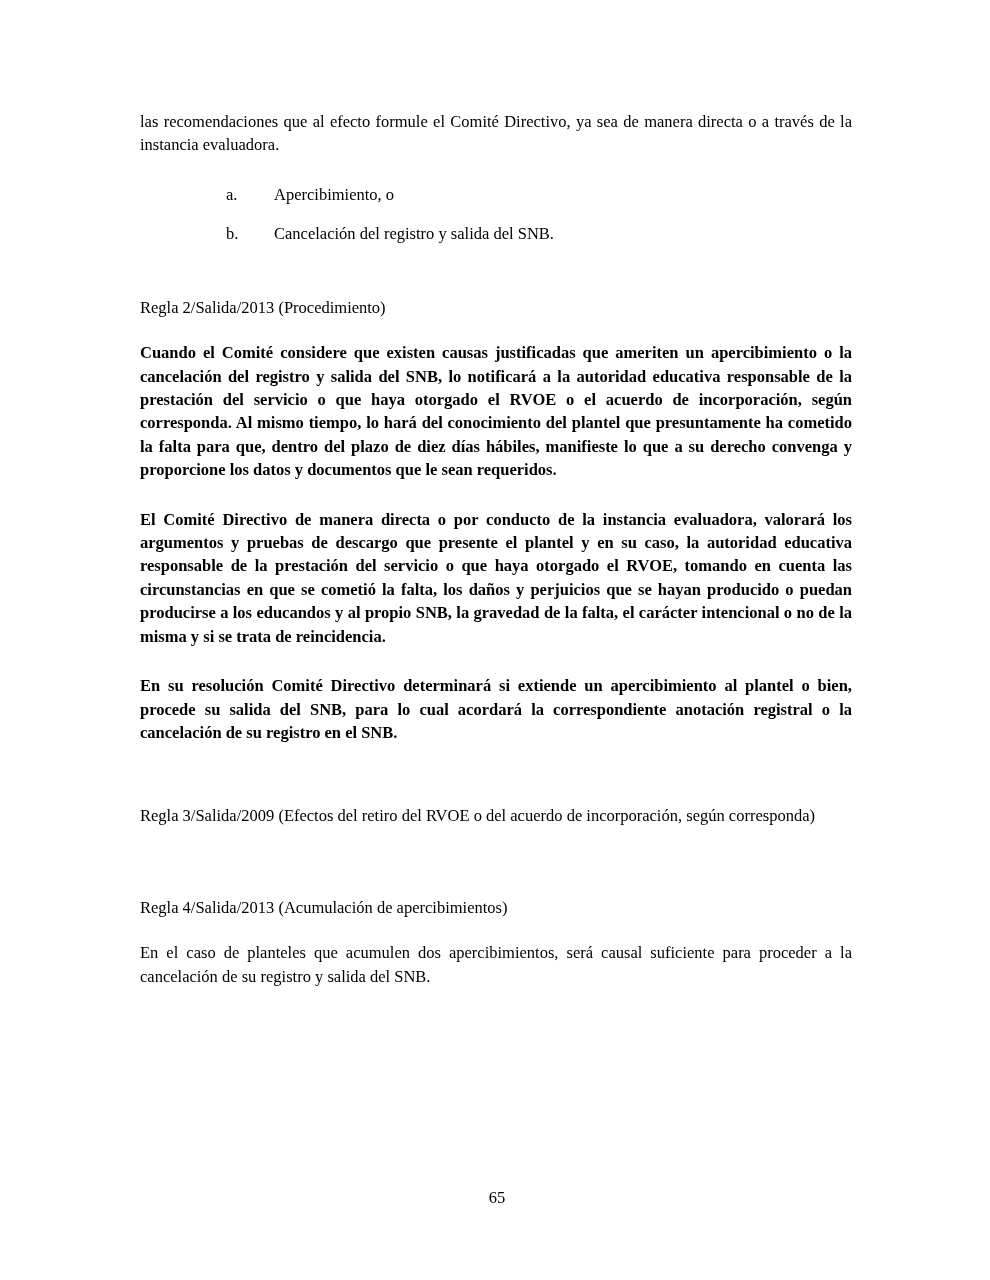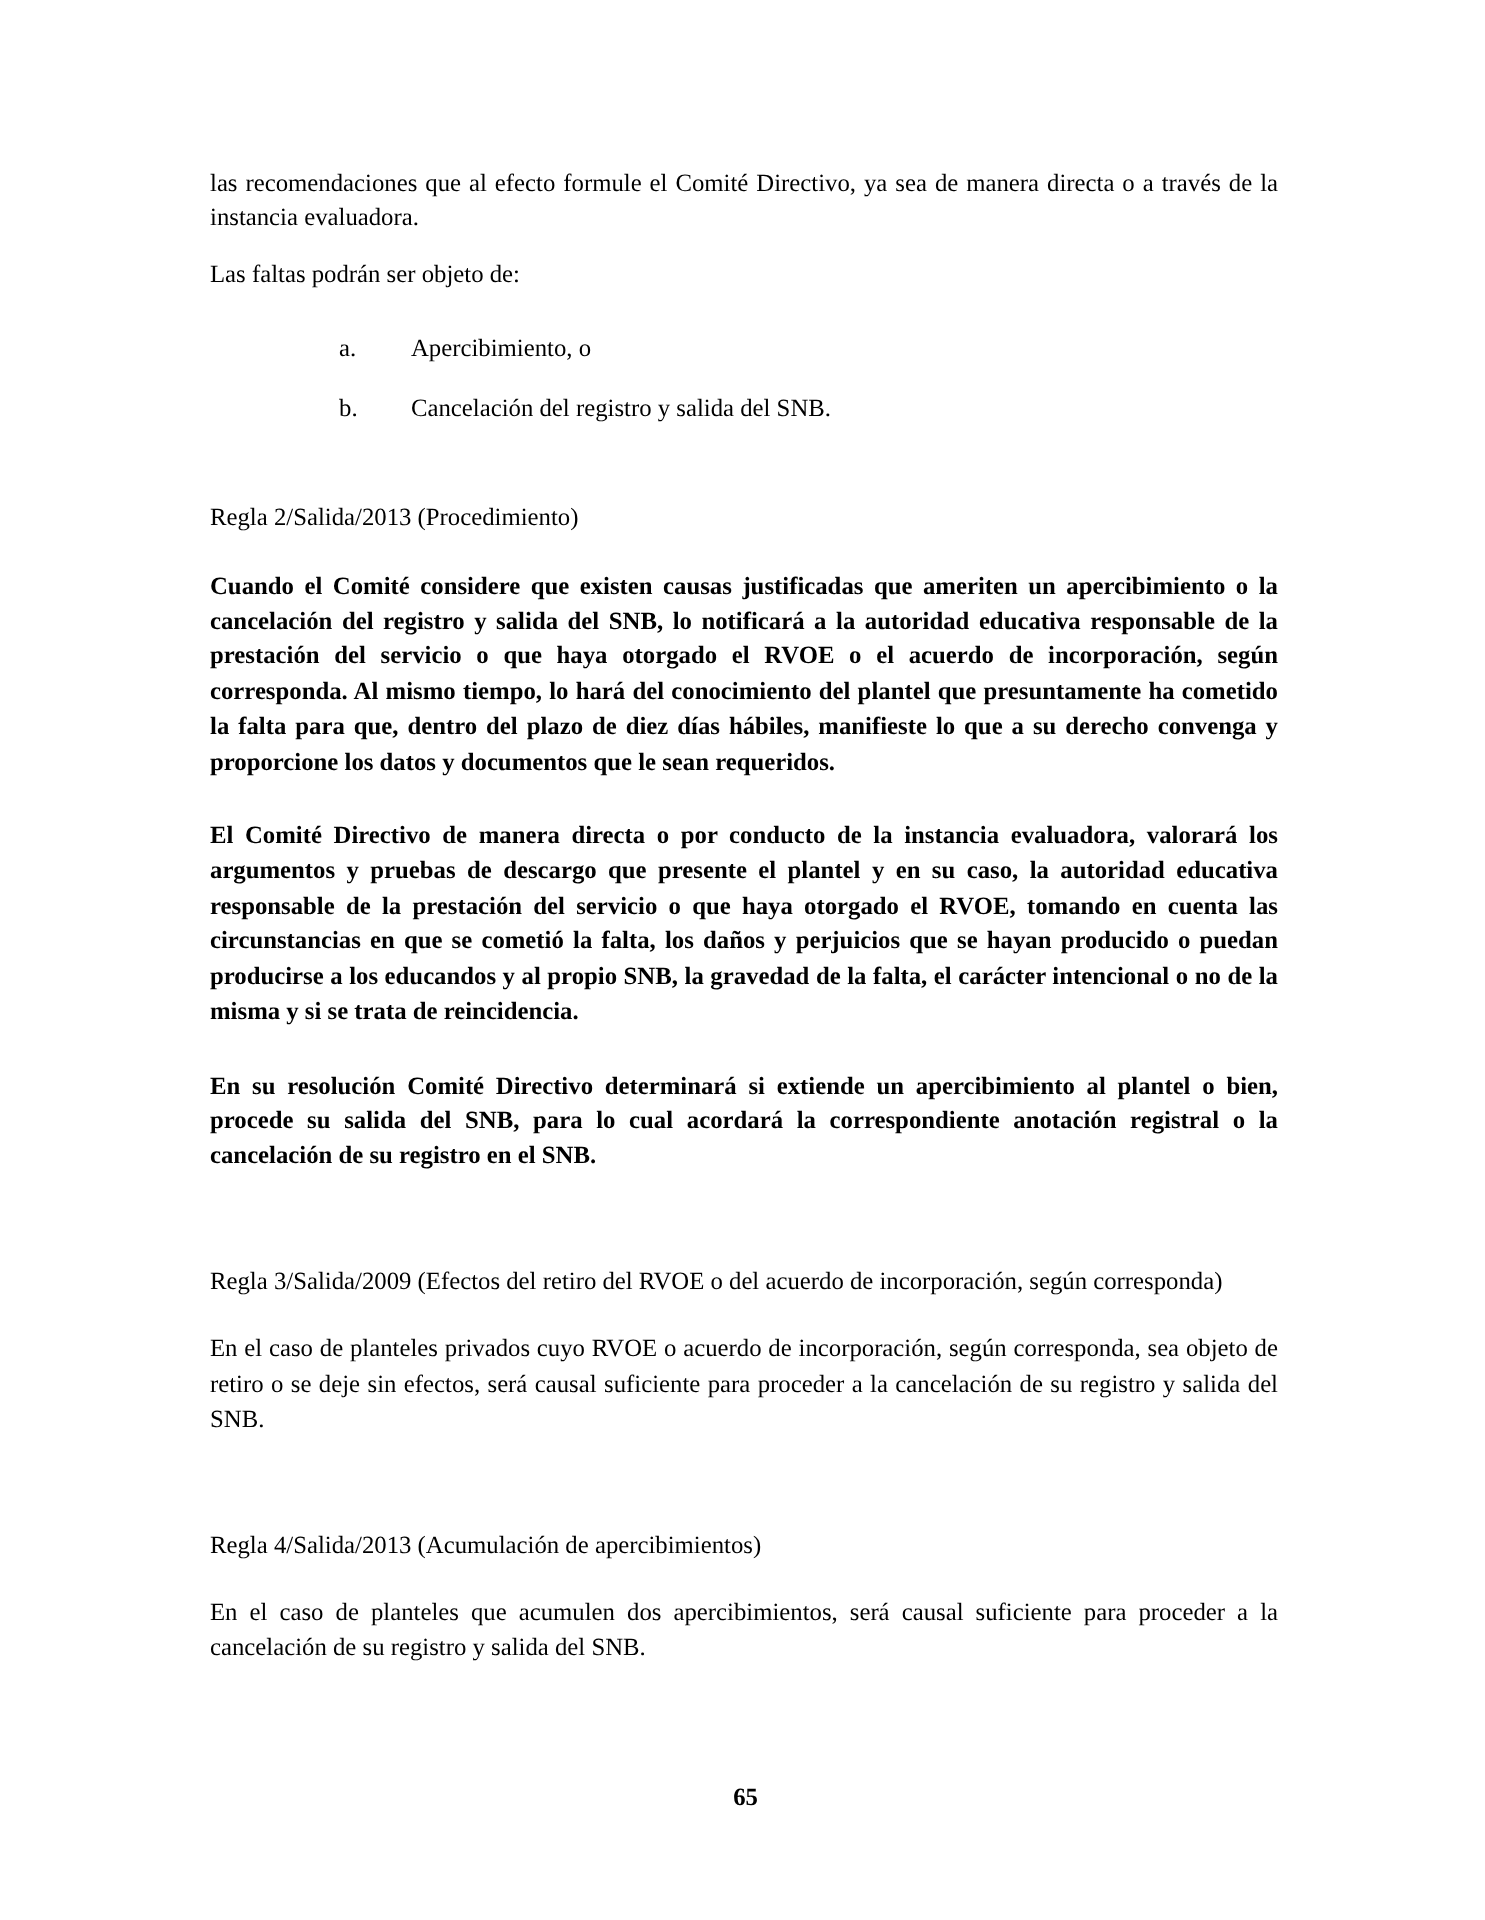--- a/index.html
+++ b/index.html
@@ -65,33 +65,31 @@
     margin-left: 20px;
   }
   .page-number {
     position: absolute;
     left: 4px;
     right: 0;
     top: 1188px;
     text-align: center;
     font-size: 16.5px;
     font-family: "Liberation Serif", serif;
-    font-weight: bold;
   }
   .tight { margin-bottom: 16px; }
 </style>
 </head>
 <body>
 
 <div class="page">
   <div class="content">
 
     <p class="para">las recomendaciones que al efecto formule el Comité Directivo, ya sea de manera directa o a través de la instancia evaluadora.</p>
 
-    <p class="para">Las faltas podrán ser objeto de:</p>
 
     <div class="spacer-sm"></div>
 
     <ul class="list">
       <li class="list-item">
         <span class="list-marker">a.</span>
         <span class="list-text">Apercibimiento, o</span>
       </li>
       <li class="list-item">
         <span class="list-marker">b.</span>
@@ -111,21 +109,20 @@
     <div class="spacer-sm"></div>
     <p class="para bold">En su resolución Comité Directivo determinará si extiende un apercibimiento al plantel o bien, procede su salida del SNB, para lo cual acordará la correspondiente anotación registral o la cancelación de su registro en el SNB.</p>
 
     <div class="spacer-lg"></div>
     <div class="spacer-sm"></div>
 
     <p class="heading">Regla 3/Salida/2009 (Efectos del retiro del RVOE o del acuerdo de incorporación, según corresponda)</p>
 
     <div class="spacer-md"></div>
 
-    <p class="para">En el caso de planteles privados cuyo RVOE o acuerdo de incorporación, según corresponda, sea objeto de retiro o se deje sin efectos, será causal suficiente para proceder a la cancelación de su registro y salida del SNB.</p>
 
     <div class="spacer-lg"></div>
     <div class="spacer-sm"></div>
 
     <p class="heading">Regla 4/Salida/2013 (Acumulación de apercibimientos)</p>
 
     <div class="spacer-md"></div>
 
     <p class="para tight">En el caso de planteles que acumulen dos apercibimientos, será causal suficiente para proceder a la cancelación de su registro y salida del SNB.</p>
 

